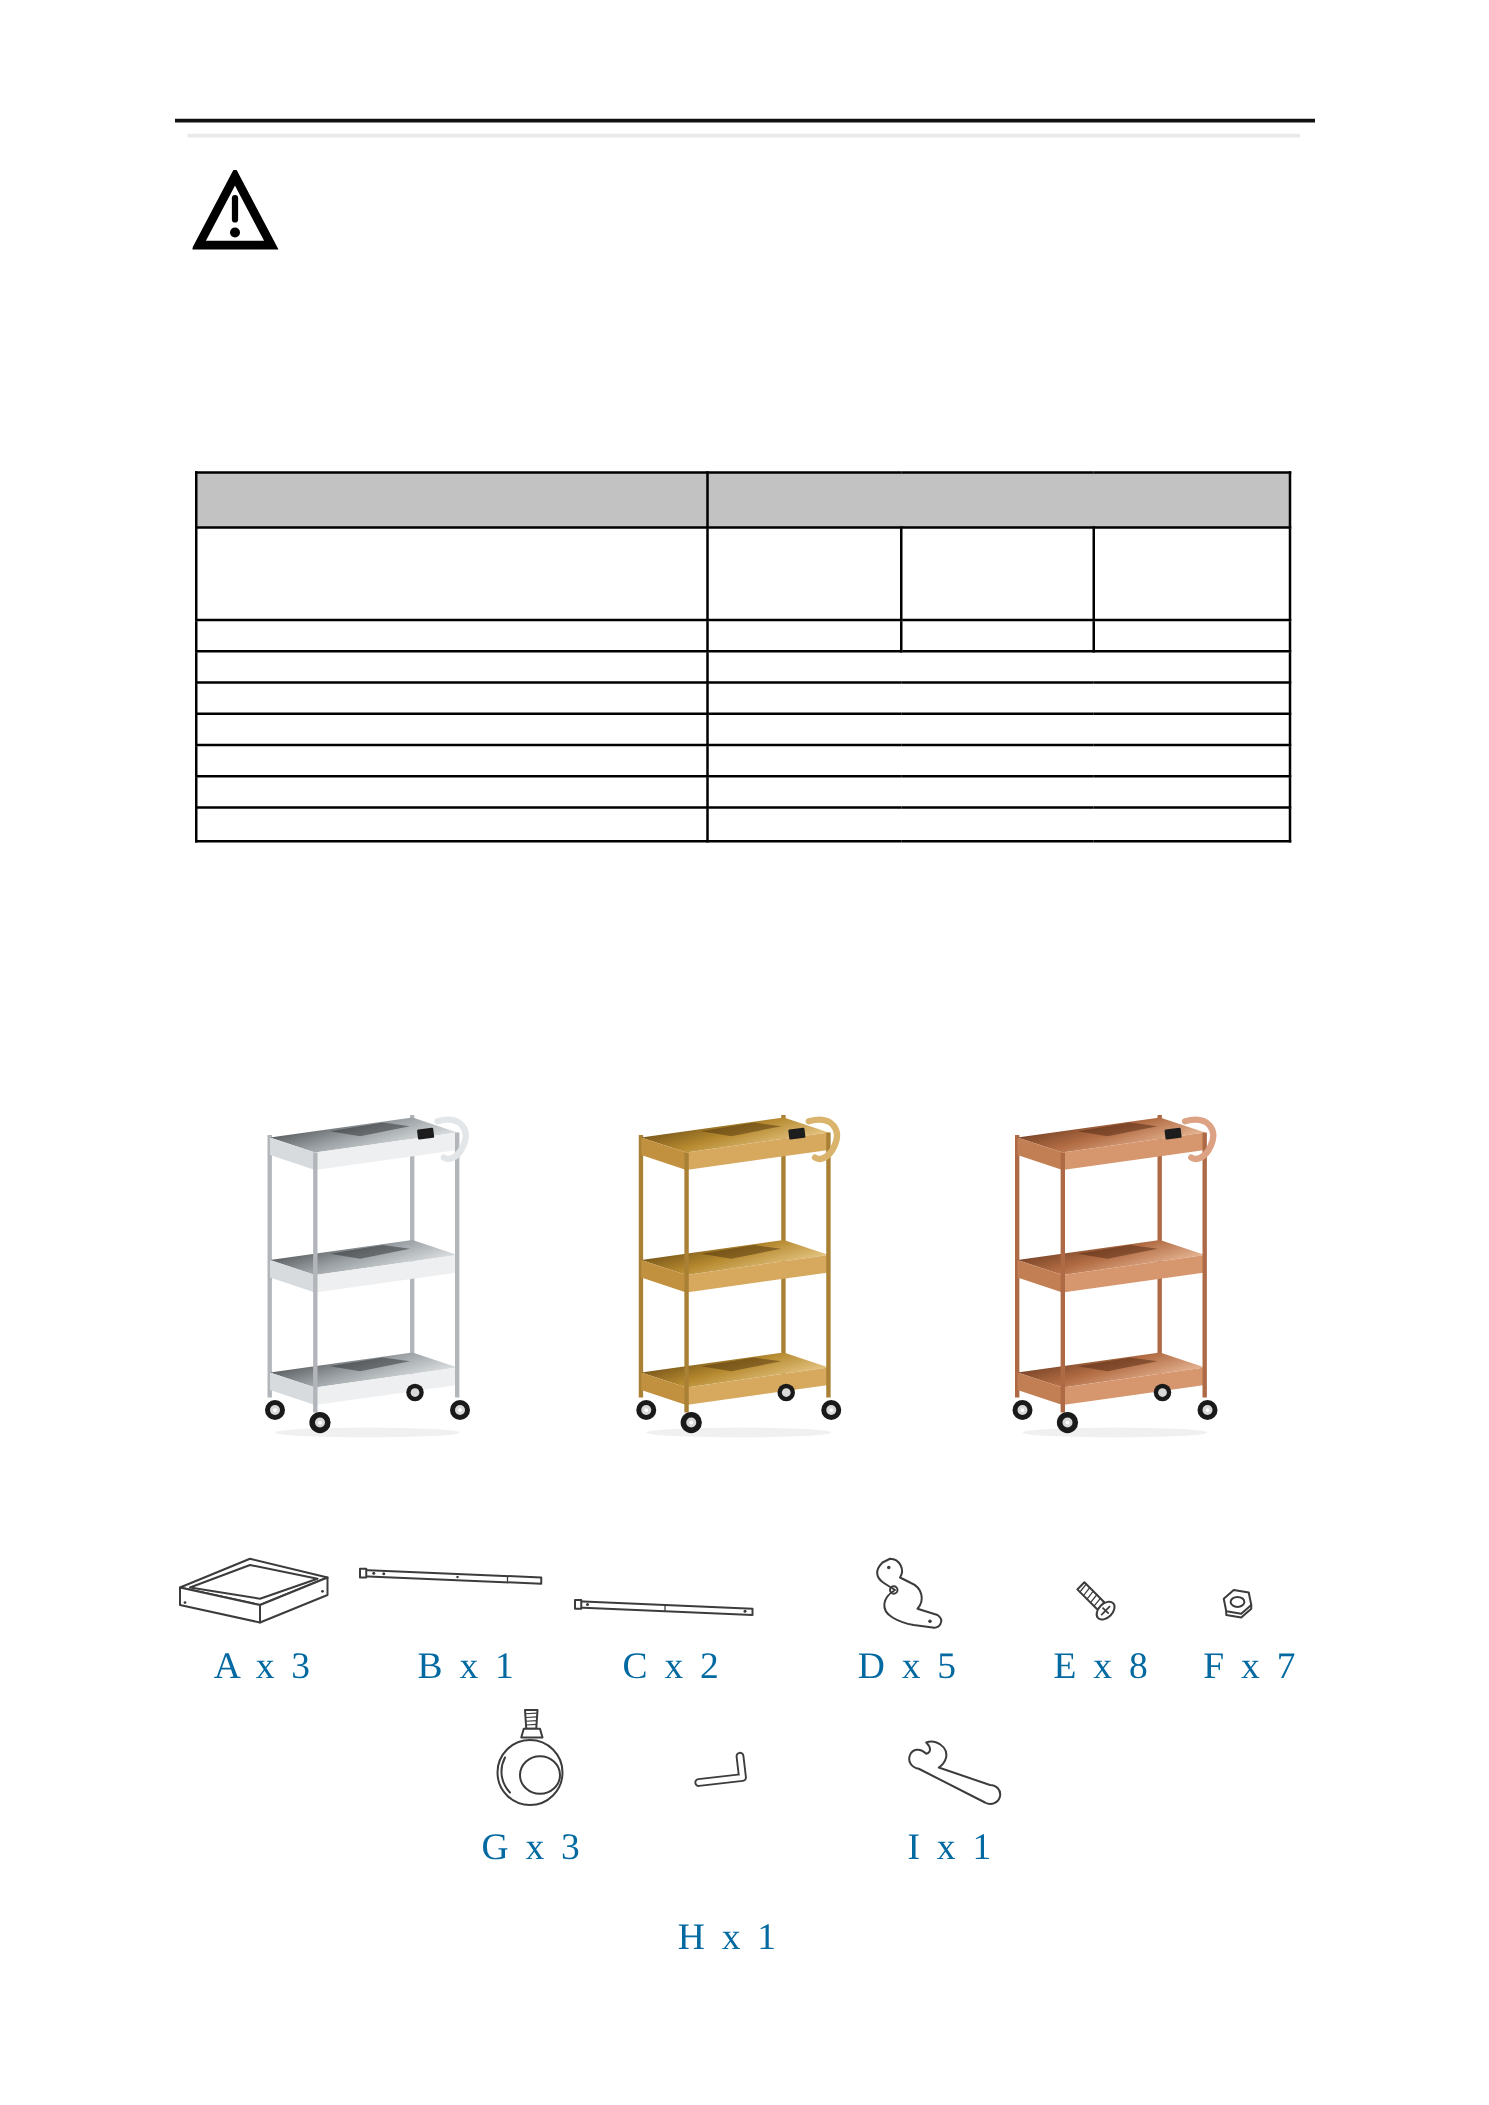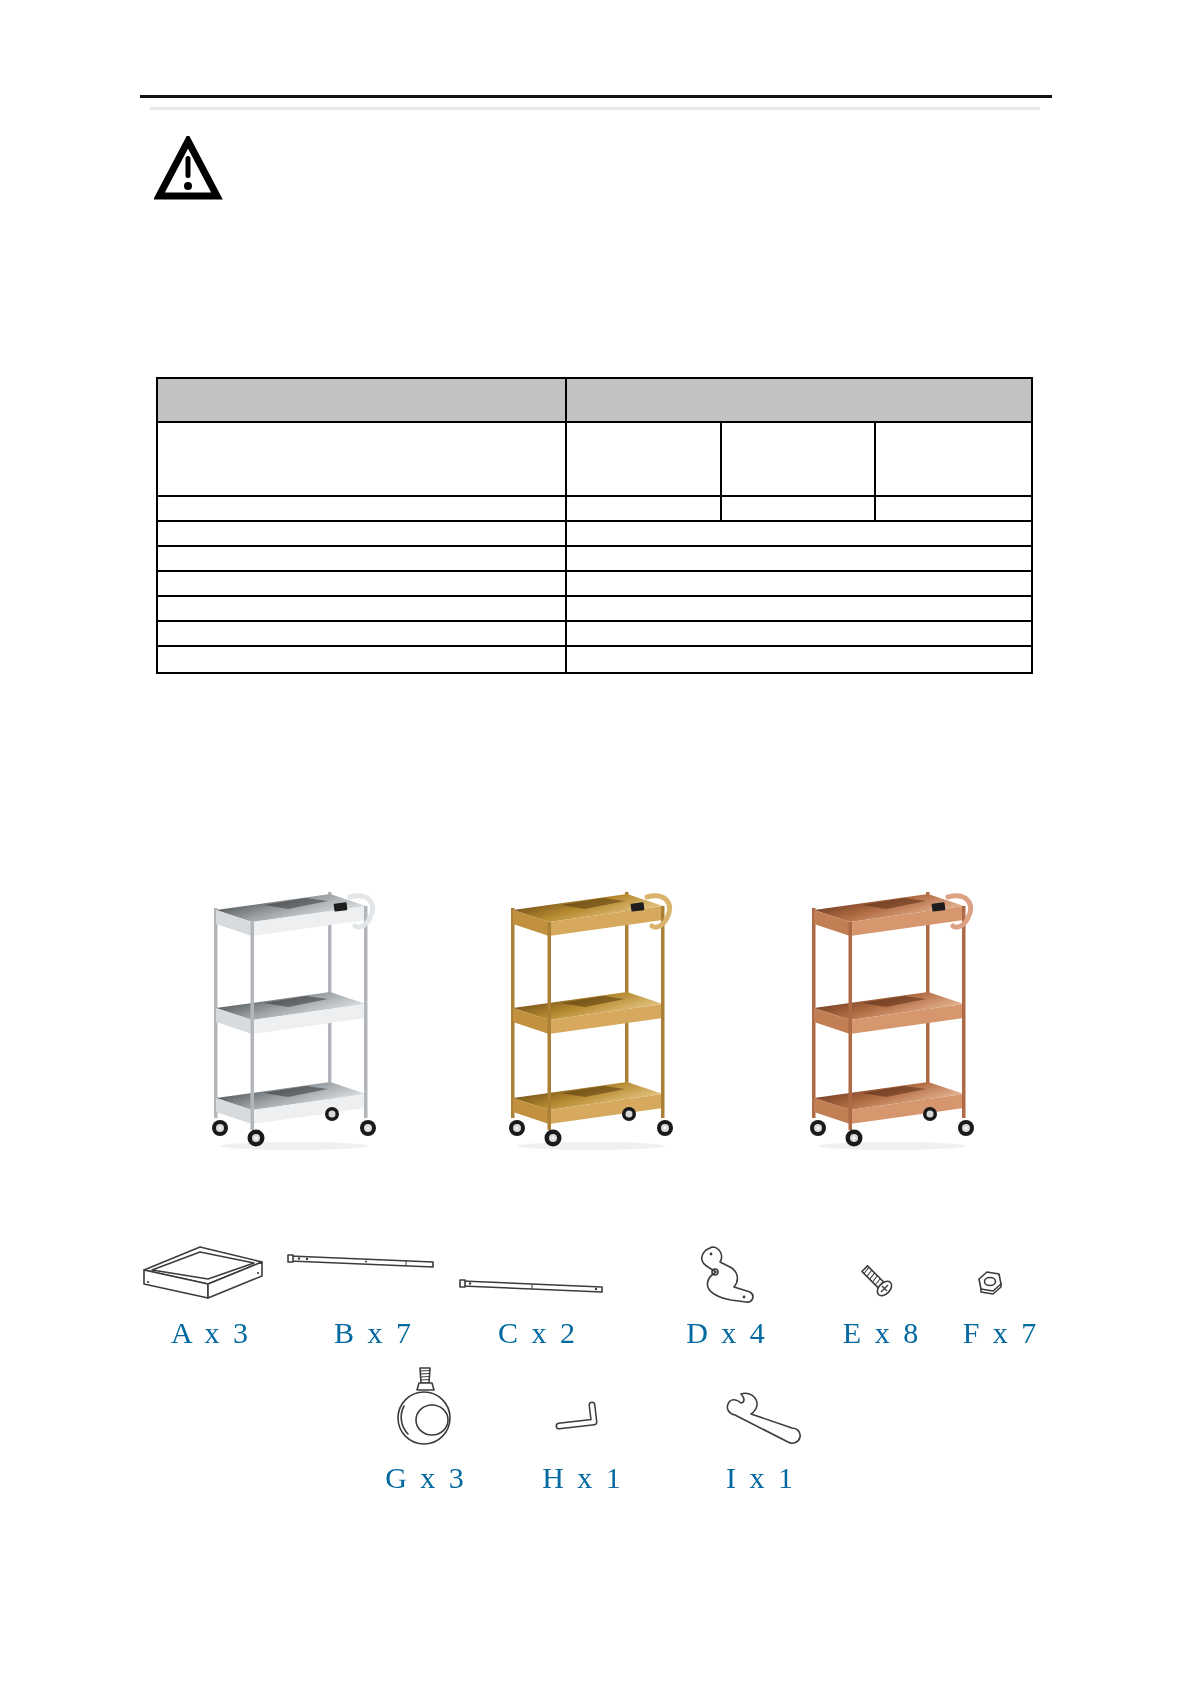--- a/index.html
+++ b/index.html
@@ -275,23 +275,23 @@
     </g>
   </svg>
 
   <svg class="abs" style="left:972px;top:1268px;" width="34" height="30" viewBox="0 0 34 30">
     <polygon class="lineart" points="7,11 15,4 27,6 29,16 21,23 9,21"></polygon>
     <polyline class="lineart-n" points="29,16 29,19 21,26 9,24 9,21" stroke-width="1.3"></polyline>
     <ellipse class="lineart-n" cx="18" cy="13.5" rx="5.5" ry="4"></ellipse>
   </svg>
 
   <div class="part-label" style="left:211px;top:1318px">A x 3</div>
-  <div class="part-label" style="left:374px;top:1318px">B x 7</div>
+  <div class="part-label" style="left:374px;top:1318px">B x 1</div>
   <div class="part-label" style="left:538px;top:1318px">C x 2</div>
-  <div class="part-label" style="left:727px;top:1318px">D x 4</div>
+  <div class="part-label" style="left:727px;top:1318px">D x 5</div>
   <div class="part-label" style="left:882px;top:1318px">E x 8</div>
   <div class="part-label" style="left:1001px;top:1318px">F x 7</div>
 
   <svg class="abs" style="left:392px;top:1366px;" width="65" height="85" viewBox="0 0 65 85">
     <polygon class="lineart" points="28,2 38,2 37,17 29,17"></polygon>
     <g stroke="#3c3c3c" stroke-width="1">
       <line x1="28.5" y1="5" x2="37.5" y2="4.5"></line>
       <line x1="28.5" y1="8" x2="37.5" y2="7.5"></line>
       <line x1="28.5" y1="11" x2="37.5" y2="10.5"></line>
       <line x1="28.5" y1="14" x2="37.5" y2="13.5"></line>
@@ -305,16 +305,16 @@
   <svg class="abs" style="left:553px;top:1398px;" width="60" height="40" viewBox="0 0 60 40">
     <path d="M6,28 L41,24 L39,7" fill="none" stroke="#3c3c3c" stroke-width="7" stroke-linecap="round" stroke-linejoin="round"></path>
     <path d="M6,28 L41,24 L39,7" fill="none" stroke="#ffffff" stroke-width="4" stroke-linecap="round" stroke-linejoin="round"></path>
   </svg>
 
   <svg class="abs" style="left:718px;top:1390px;" width="95" height="60" viewBox="0 0 95 60">
     <path class="lineart" d="M33,24 C39,20 41,13 37,8 C34,4 28,2 23,4 C27,8 27,12 23,13 C18,8 12,9 10,14 C8,19 11,24 17,25 L70,52 C75,55 81,52 82,47 C83,42 79,38 74,38 Z"></path>
   </svg>
 
   <div class="part-label" style="left:426px;top:1463px">G x 3</div>
-  <div class="part-label" style="left:583px;top:1463px">H x 1</div>
+  <div class="part-label" style="left:583px;top:1535px">H x 1</div>
   <div class="part-label" style="left:761px;top:1463px">I x 1</div>
 
 </div>
 
 </body></html>

